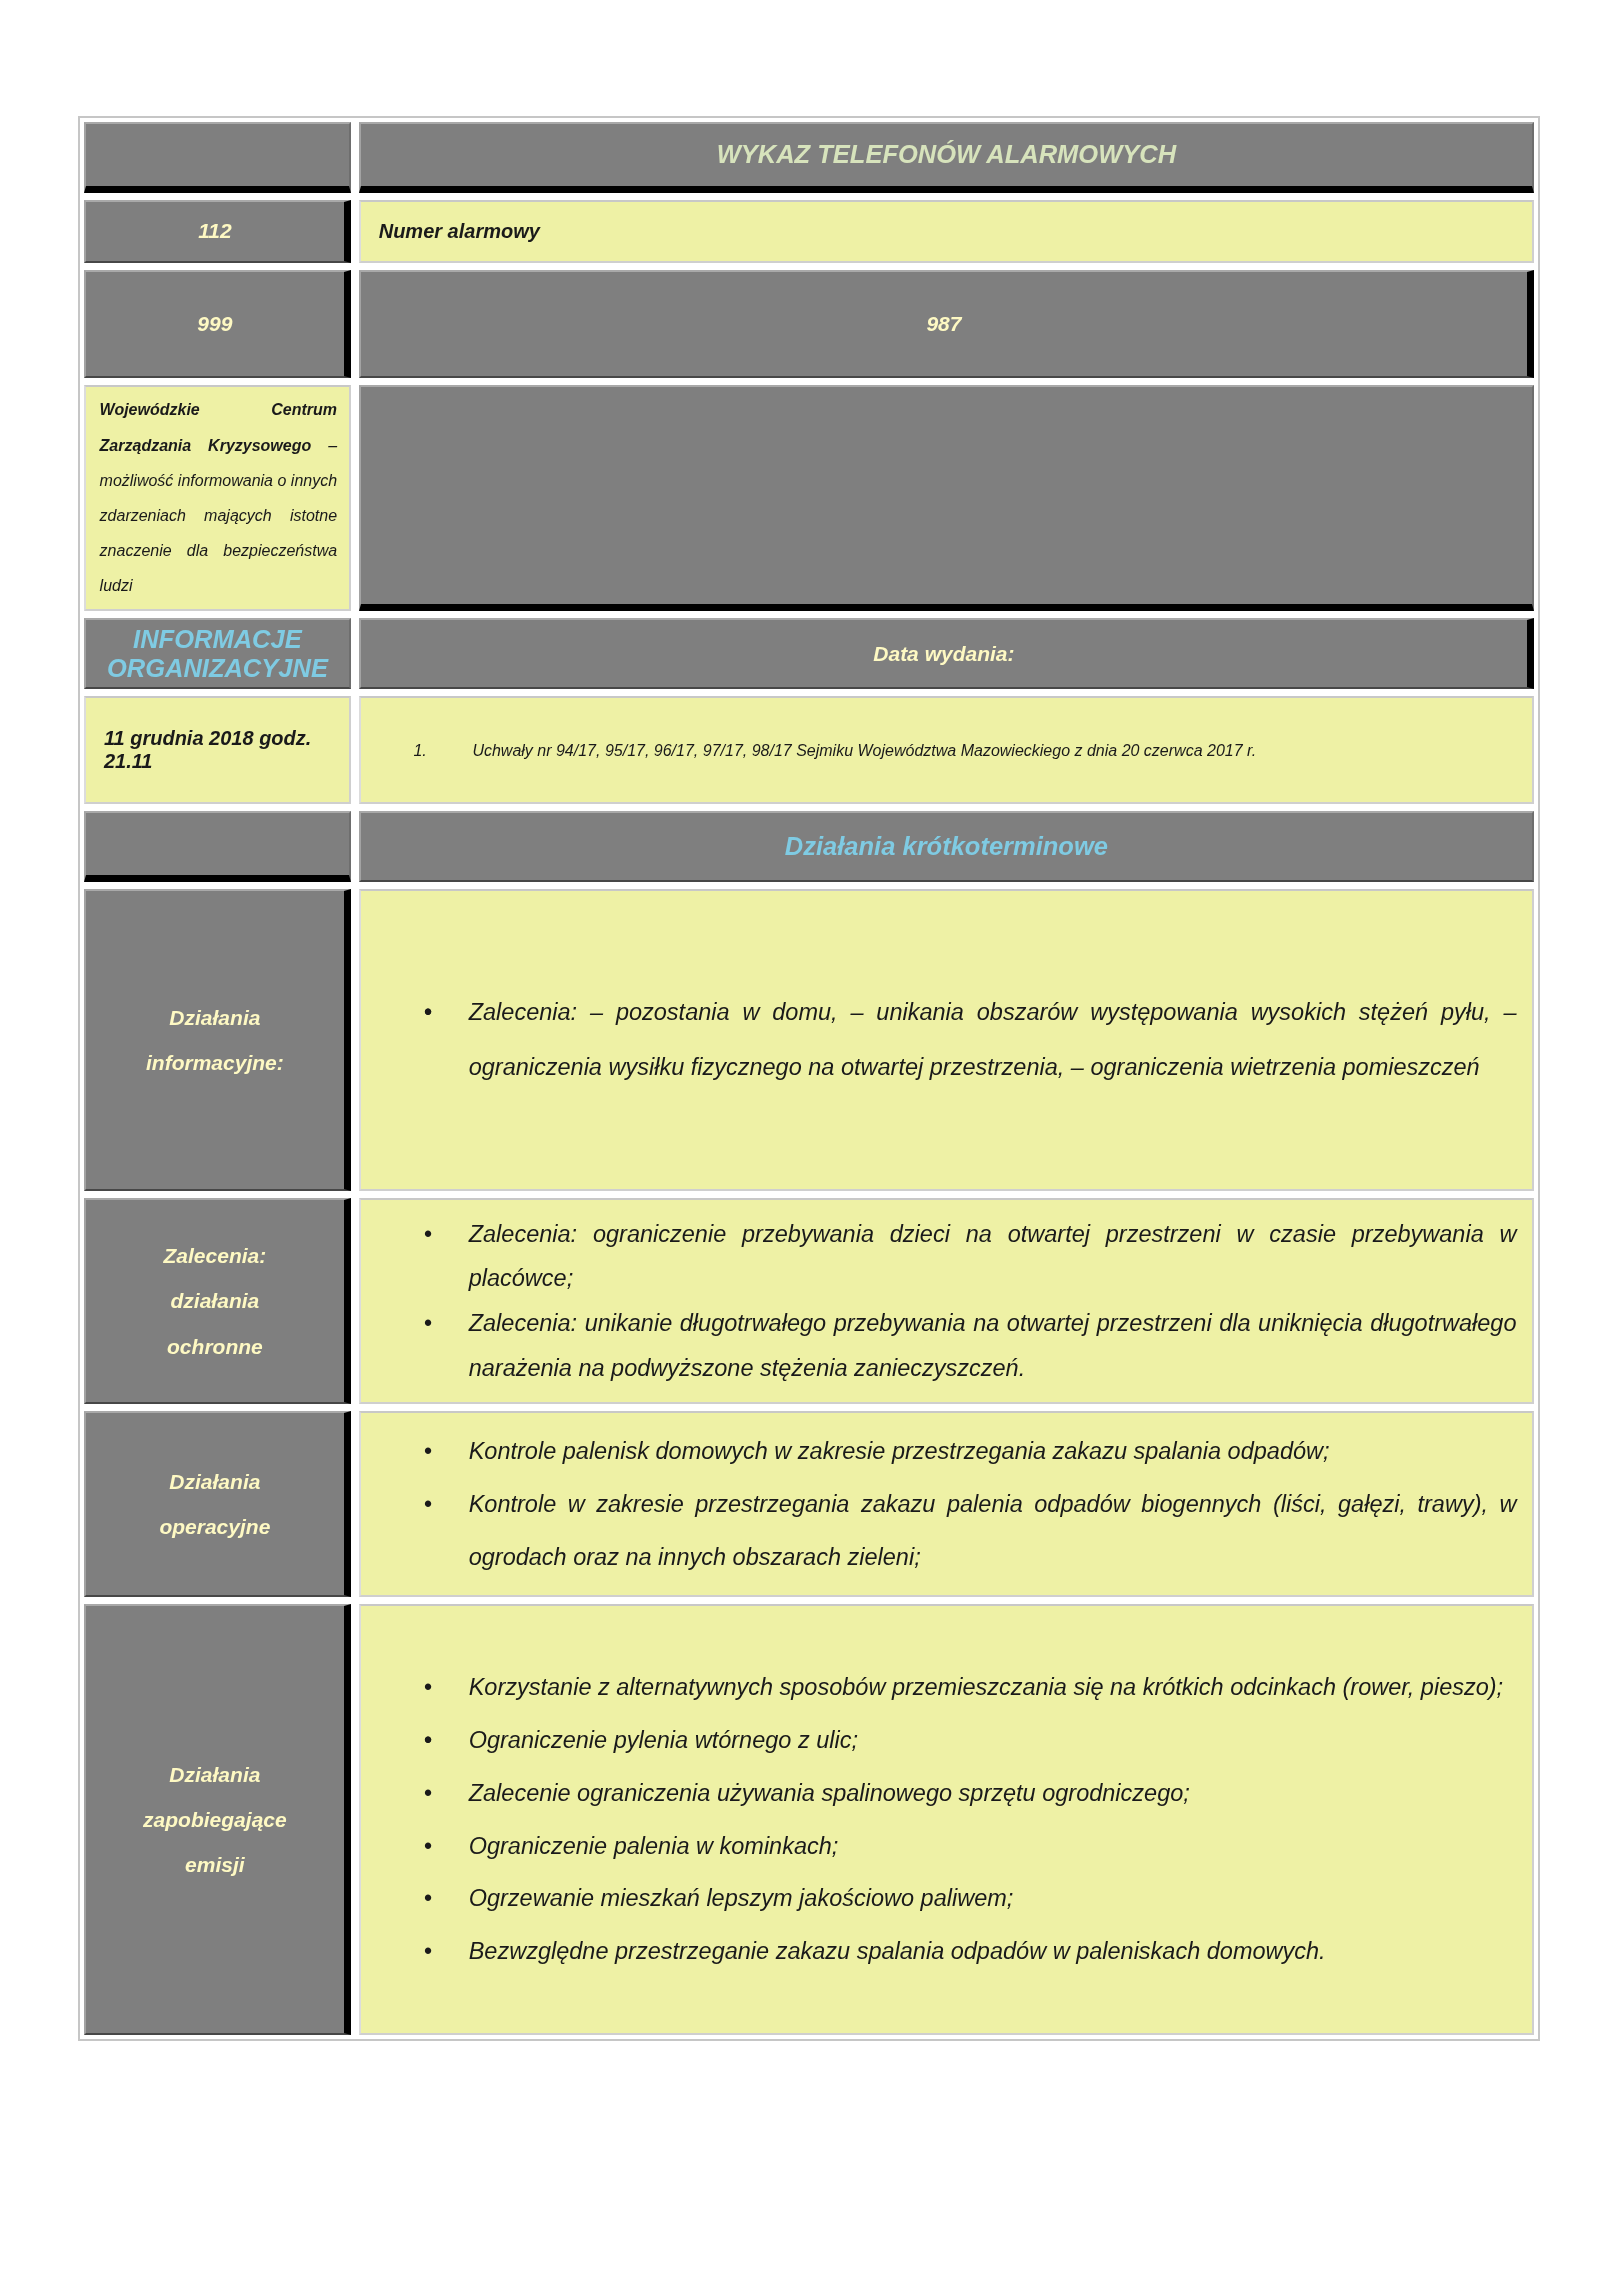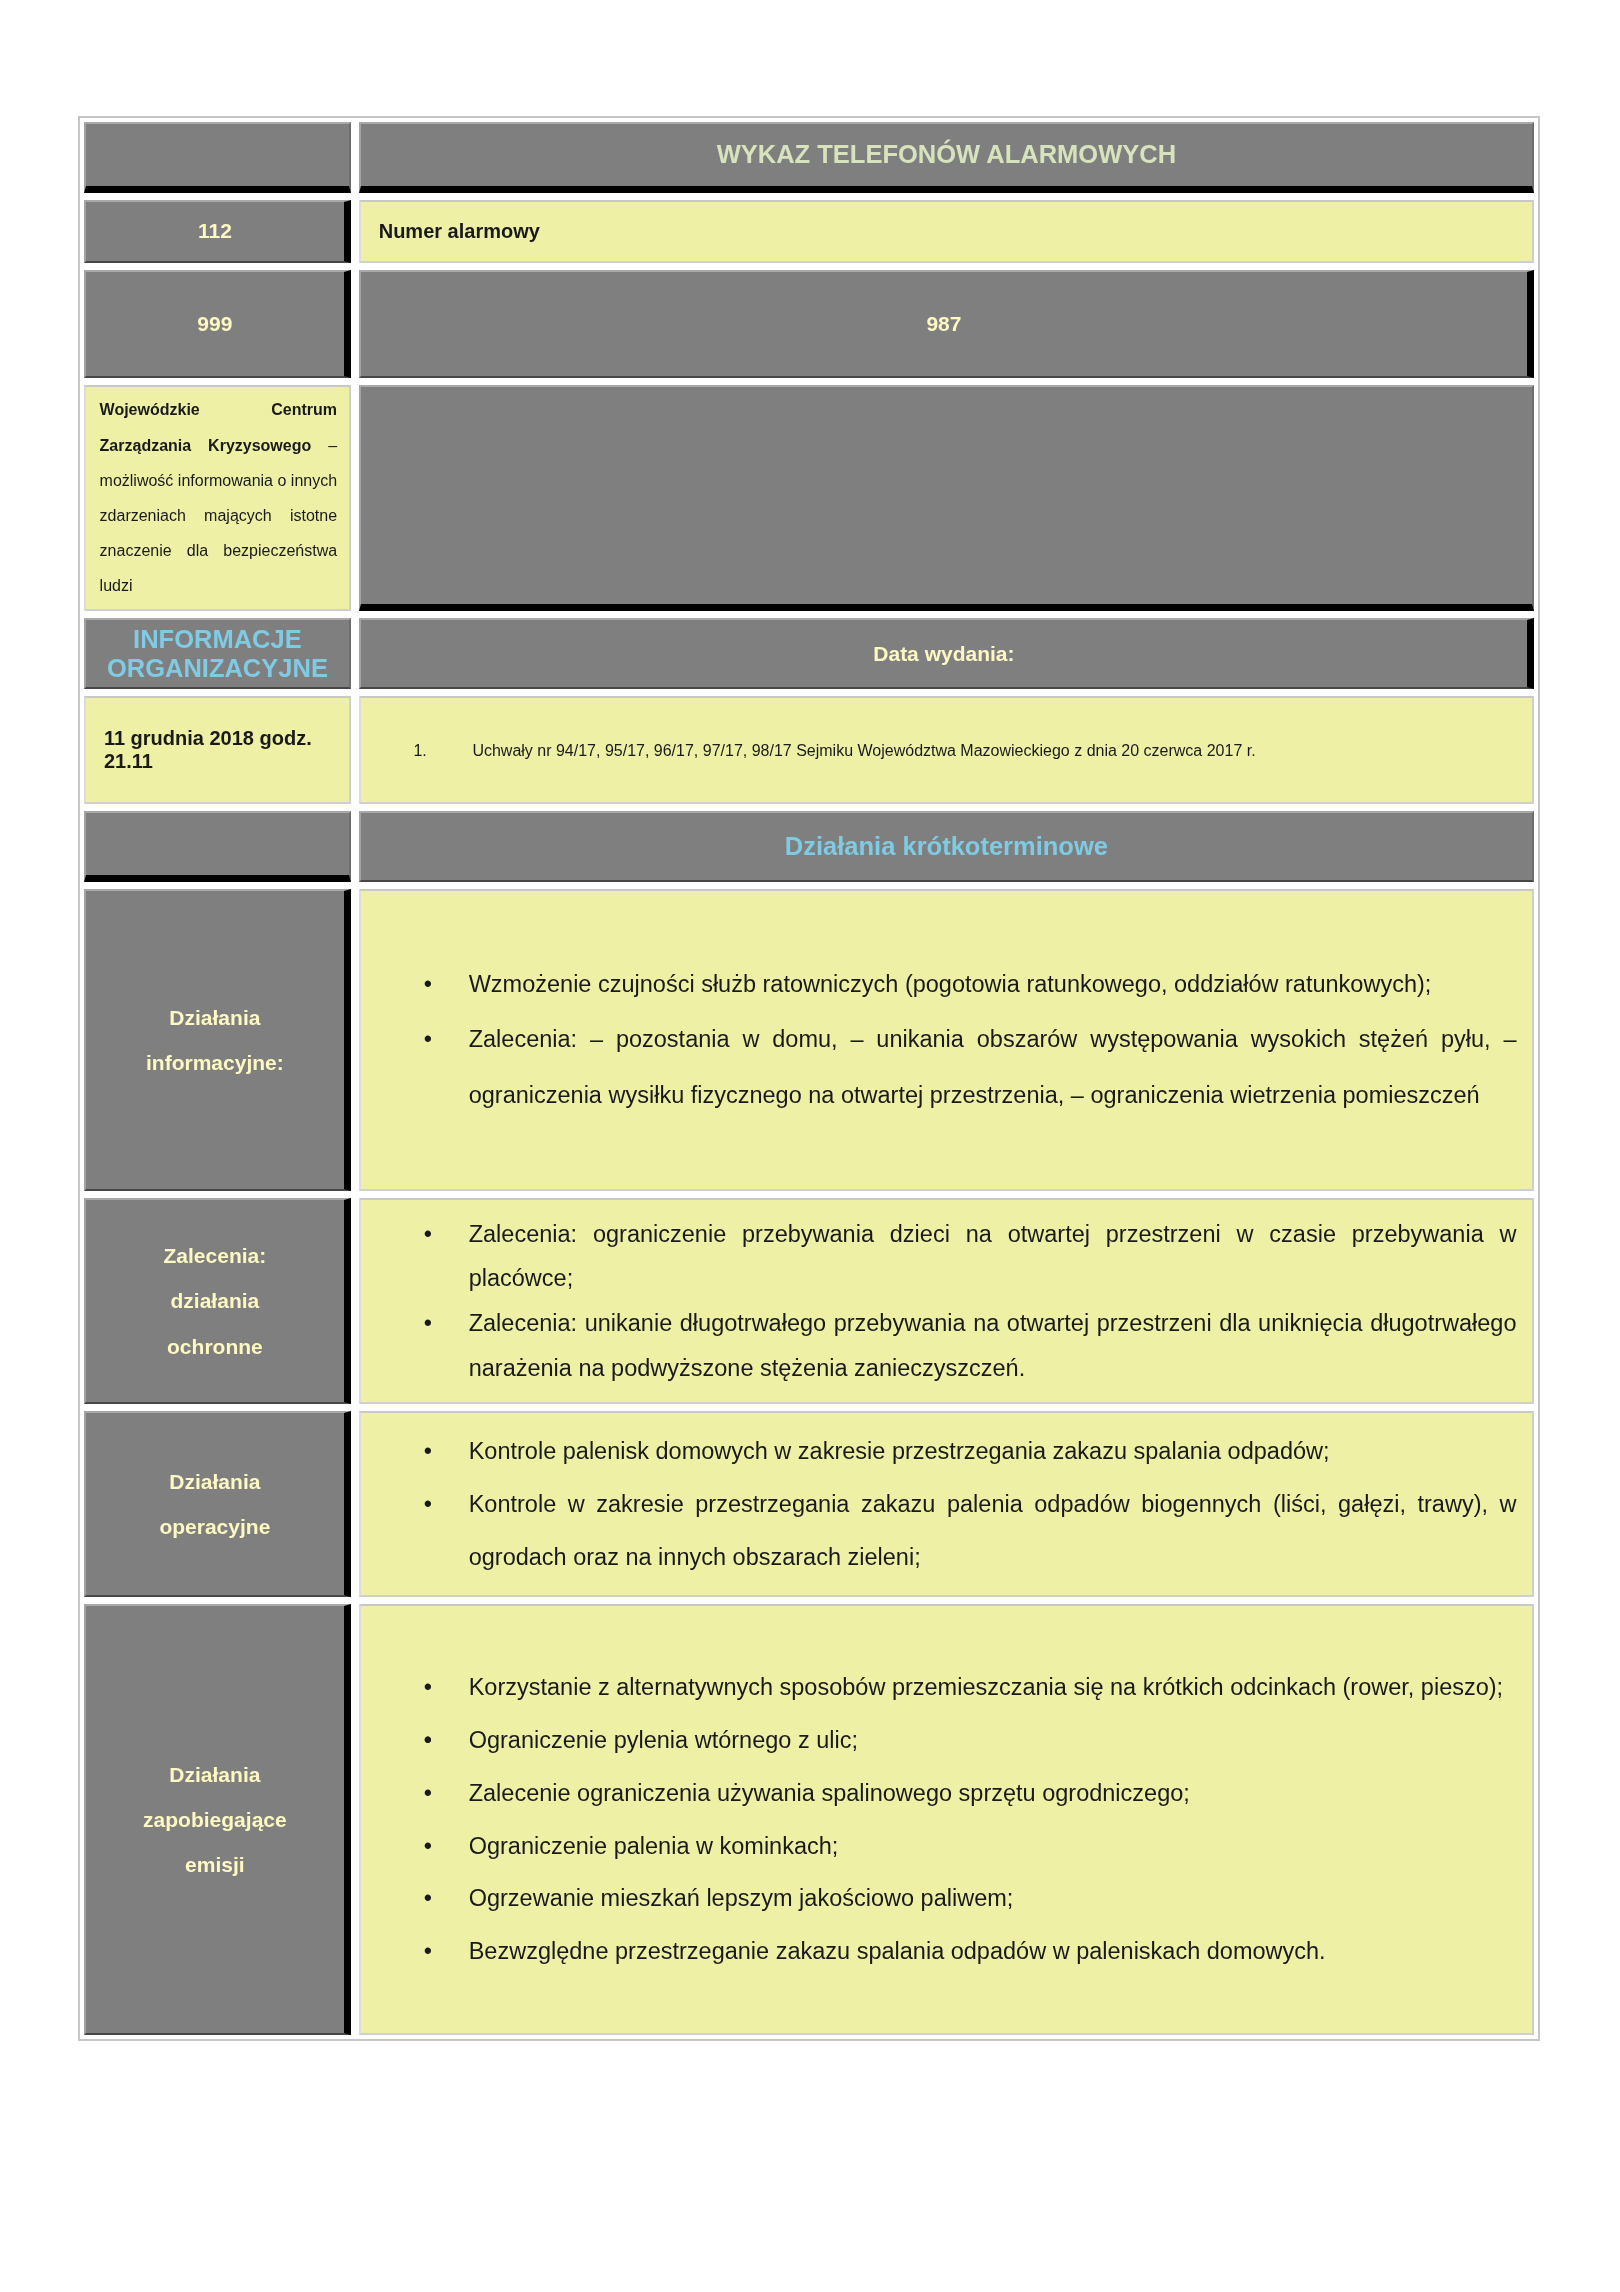--- a/index.html
+++ b/index.html
@@ -17,20 +17,21 @@
   }
   .table-frame {
     position: absolute;
     left: 78px;
     top: 116px;
     width: 1462px;
     box-sizing: border-box;
     border: 2px solid #c6c6c6;
     background: #ffffff;
     padding: 3.9px;
+    font-style: italic;
   }
   .grid {
     display: grid;
     grid-template-columns: 267px 1fr;
     column-gap: 7.8px;
     row-gap: 6.9px;
   }
   .cell { box-sizing: border-box; }
 
   
@@ -173,21 +174,21 @@
 
       <div class="cell gray bb-black h70"></div>
       <div class="cell gray h70 sec-title blue">Działania krótkoterminowe</div>
 
       <div class="cell gray br-black h308 label">
         <div>Działania</div>
         <div>informacyjne:</div>
       </div>
       <div class="cell yellow h308 bullets">
         <div class="bullet lh-loose">
-          <span class="marker">•</span><span>Wzmożenie czujności służb ratowniczych (pogotowia ratunkowego, oddziałów ratunkowych);</span>
+          <span class="marker">•</span>
         </div>
         <div class="bullet lh-loose">
           <span class="marker">•</span><span>Zalecenia: – pozostania w domu, – unikania obszarów występowania wysokich stężeń pyłu, – ograniczenia wysiłku fizycznego na otwartej przestrzenia, – ograniczenia wietrzenia pomieszczeń</span>
         </div>
       </div>
 
       <div class="cell gray br-black h208 label">
         <div>Zalecenia:</div>
         <div>działania</div>
         <div>ochronne</div>

